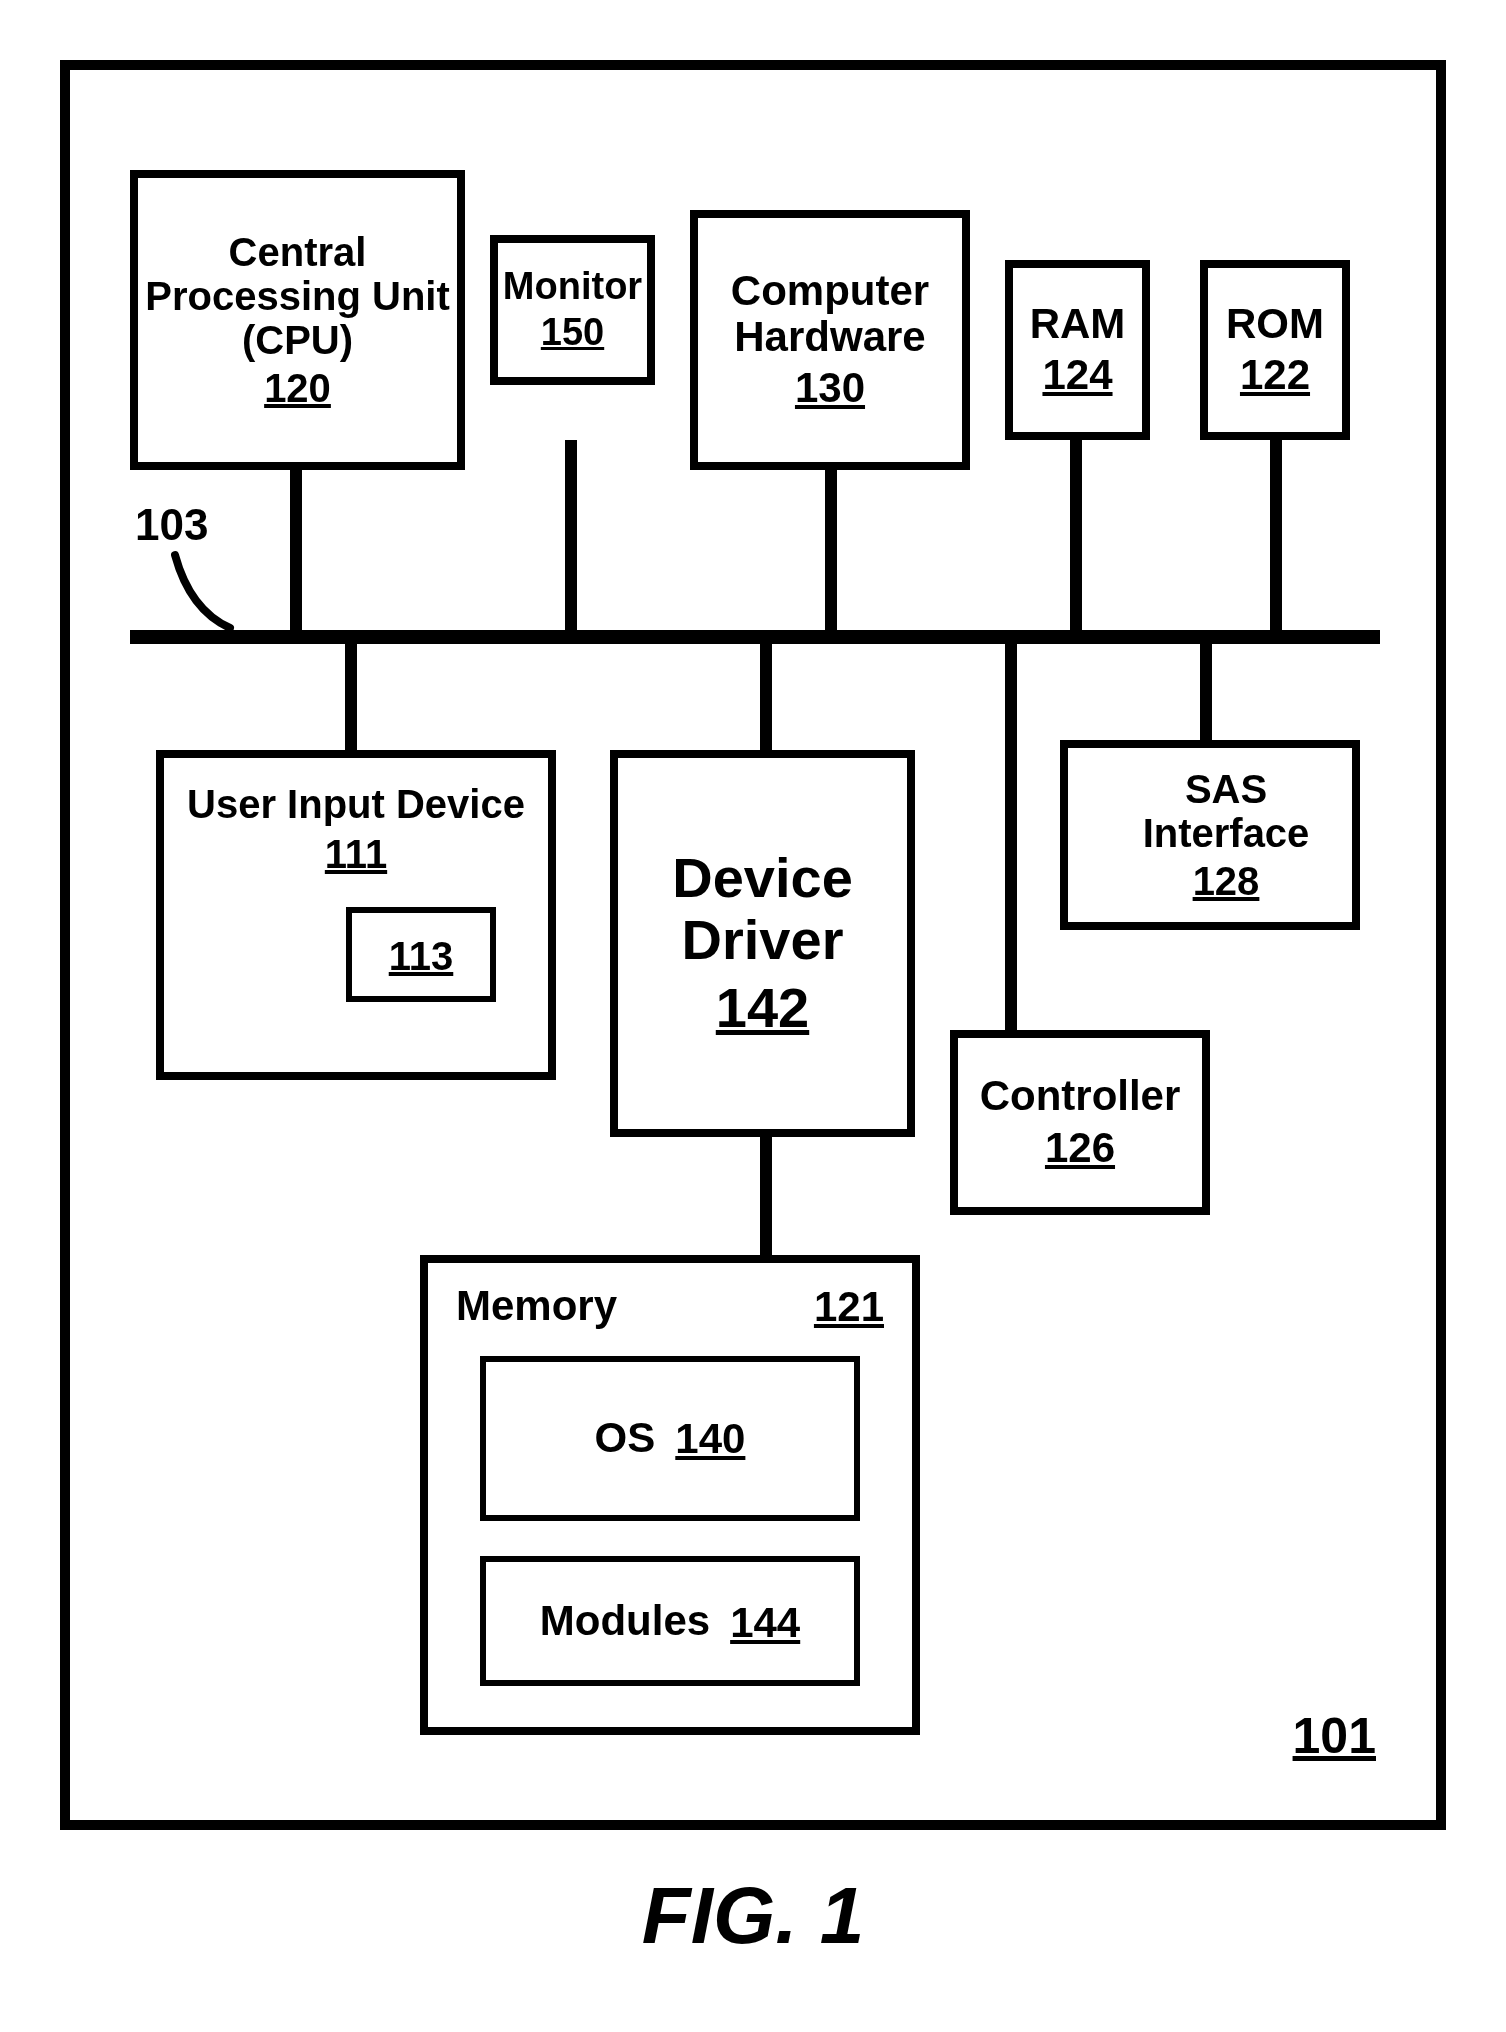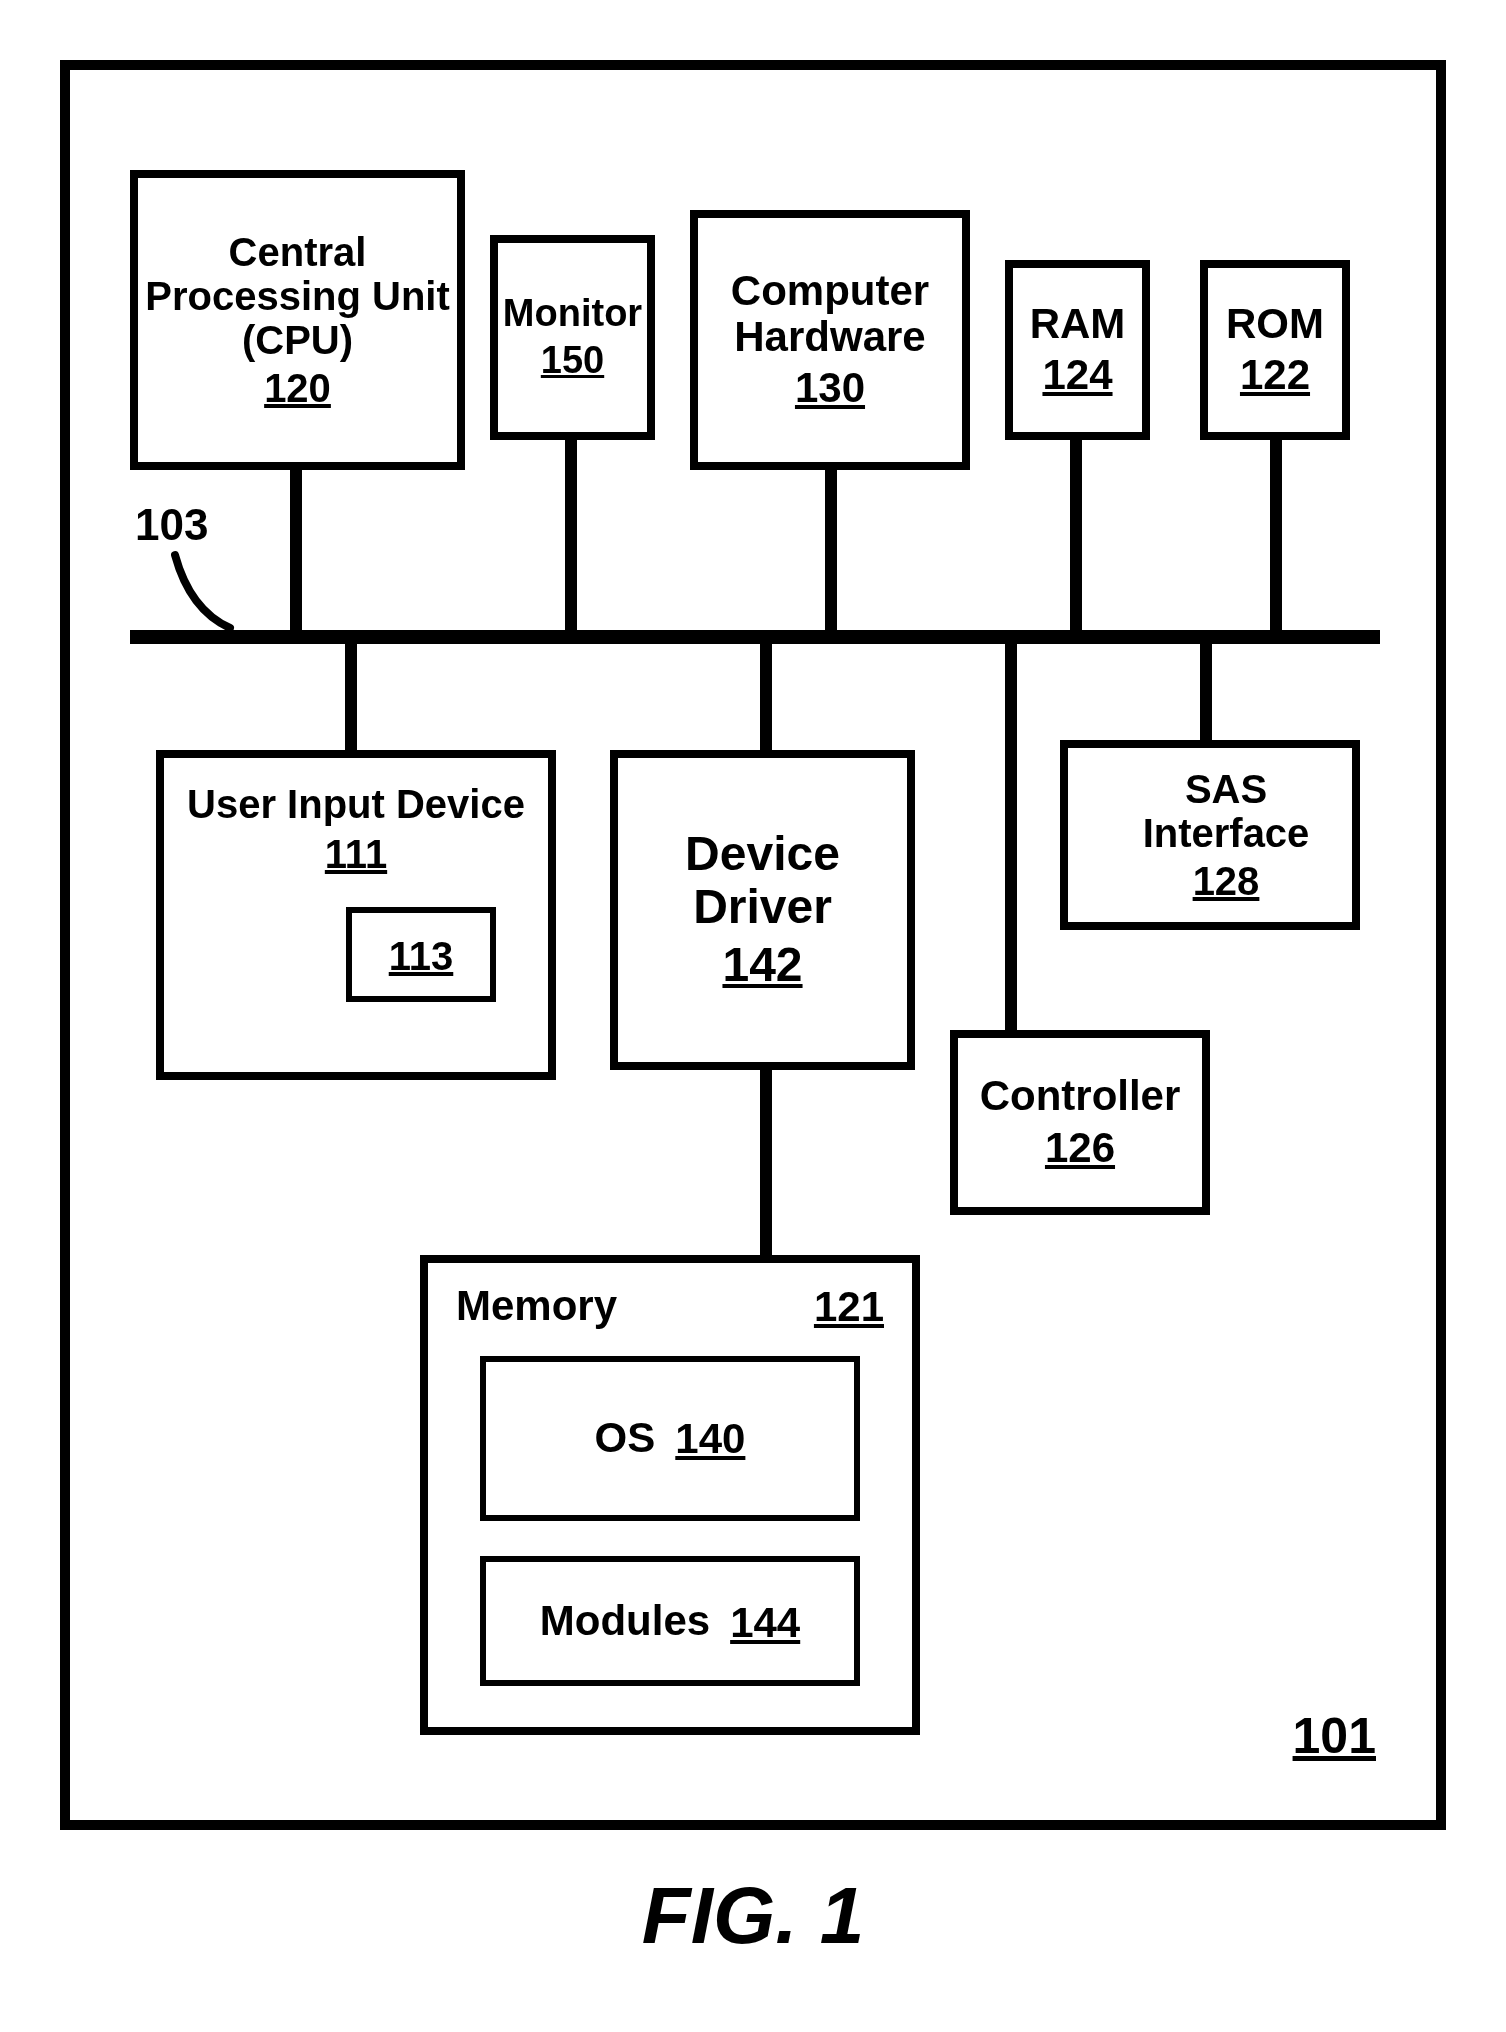--- a/index.html
+++ b/index.html
@@ -123,21 +123,21 @@
       </svg>
     </div>
 
     <div class="box" style="left:60px; top:100px; width:335px; height:300px; font-size:40px;">
       <span class="label">Central
 Processing Unit
 (CPU)</span>
       <span class="num">120</span>
     </div>
 
-    <div class="box" style="left:420px; top:165px; width:165px; height:205px; font-size:38px;">
+    <div class="box" style="left:420px; top:165px; width:165px; height:150px; font-size:38px;">
       <span class="label">Monitor</span>
       <span class="num">150</span>
     </div>
 
     <div class="box" style="left:620px; top:140px; width:280px; height:260px; font-size:42px;">
       <span class="label">Computer
 Hardware</span>
       <span class="num">130</span>
     </div>
 
@@ -152,21 +152,21 @@
     </div>
 
     <div class="box" style="left:86px; top:680px; width:400px; height:330px; font-size:40px; justify-content:flex-start; padding-top:24px;">
       <span class="label">User Input Device</span>
       <span class="num" style="margin-top:6px;">111</span>
       <div class="inner-box" style="width:150px; height:95px; margin-top:30px; margin-left:130px; font-size:40px;">
         <span class="num" style="margin-top:4px;text-align:right;">113</span>
       </div>
     </div>
 
-    <div class="box" style="left:540px; top:680px; width:305px; height:320px; font-size:48px;">
+    <div class="box" style="left:540px; top:680px; width:305px; height:387px; font-size:56px;">
       <span class="label">Device
 Driver</span>
       <span class="num">142</span>
     </div>
 
     <div class="box" style="left:990px; top:670px; width:300px; height:190px; font-size:40px;padding-left:32px;">
       <span class="label">SAS Interface</span>
       <span class="num">128</span>
     </div>
 

